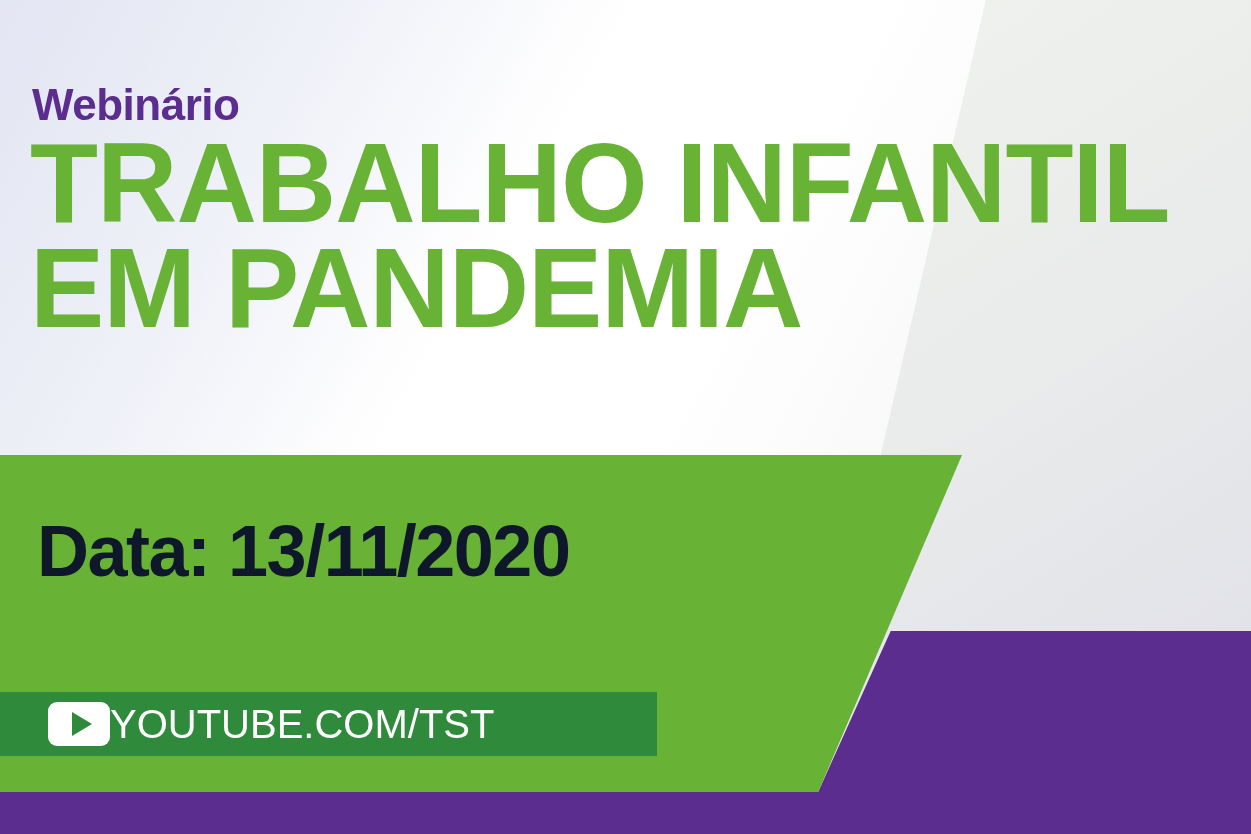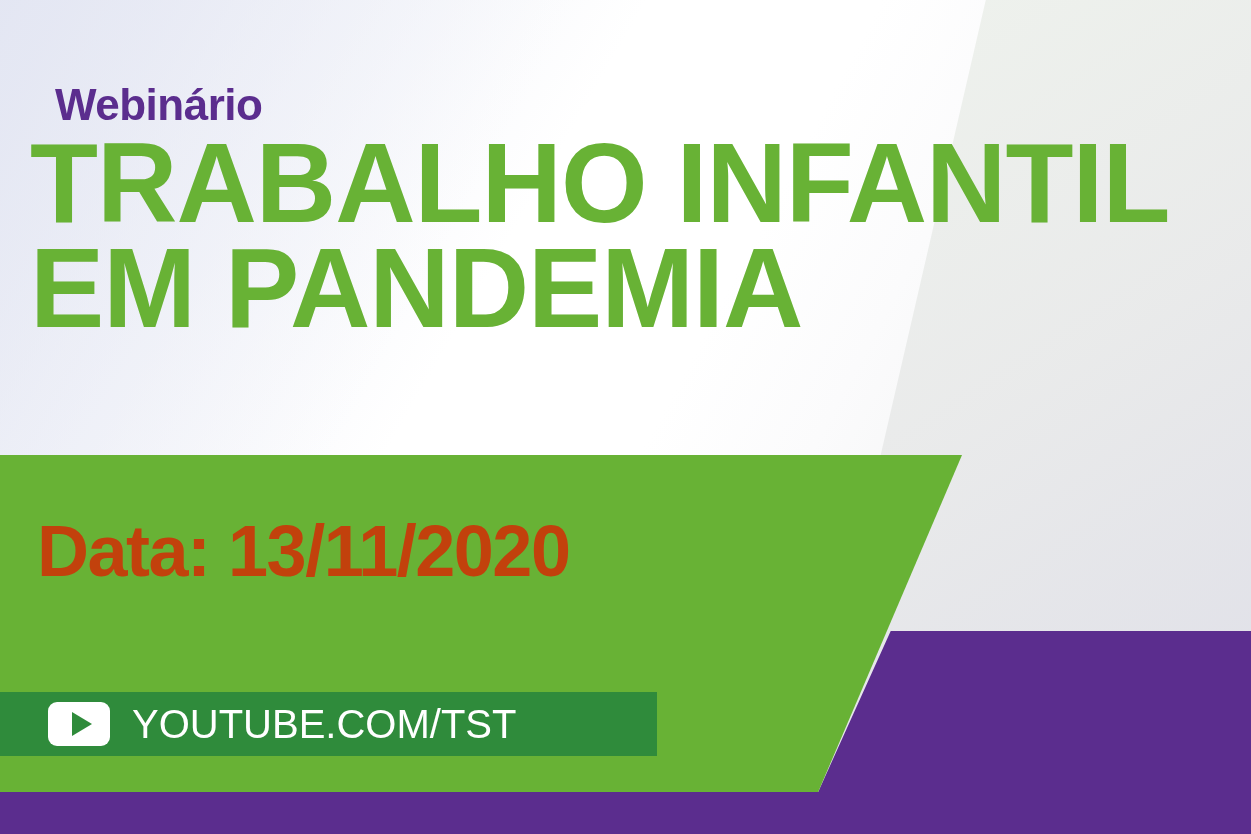--- a/index.html
+++ b/index.html
@@ -72,21 +72,20 @@
   .kicker {
     position: absolute;
     left: 32px;
     top: 83px;
     font-size: 44px;
     font-weight: bold;
     letter-spacing: -0.5px;
     color: #5B2D8E;
     line-height: 1;
     white-space: nowrap;
-    margin-left: 23px;
   }
 
   .headline {
     position: absolute;
     left: 30px;
     top: 131px;
     width: 1210px;
     color: #68B235;
     font-weight: bold;
     font-size: 112px;
@@ -99,21 +98,21 @@
     display: block;
     white-space: nowrap;
   }
   .headline .line-1 { font-size: 113px; }
   .headline .line-2 { font-size: 113px; }
 
   .event-info {
     position: absolute;
     left: 37px;
     top: 512px;
-    color: #c2410c;
+    color: #0f172a;
     font-size: 72px;
     font-weight: bold;
     line-height: 1.09;
     letter-spacing: -1.5px;
   }
   .event-info .row { display: block; white-space: nowrap; }
 
   
   .yt-bar {
     position: absolute;
@@ -142,21 +141,20 @@
     border-left: 20px solid #2F8B3B;
     border-top: 12px solid transparent;
     border-bottom: 12px solid transparent;
     margin-left: 5px;
   }
   .yt-label {
     color: #ffffff;
     font-size: 40px;
     font-weight: normal;
     letter-spacing: 0px;
-    margin-left: 22px;
     white-space: nowrap;
   }
 </style>
 </head>
 <body>
 
 <div class="poster">
 
   <div class="bg-base"></div>
   <div class="bg-wedge"></div>

